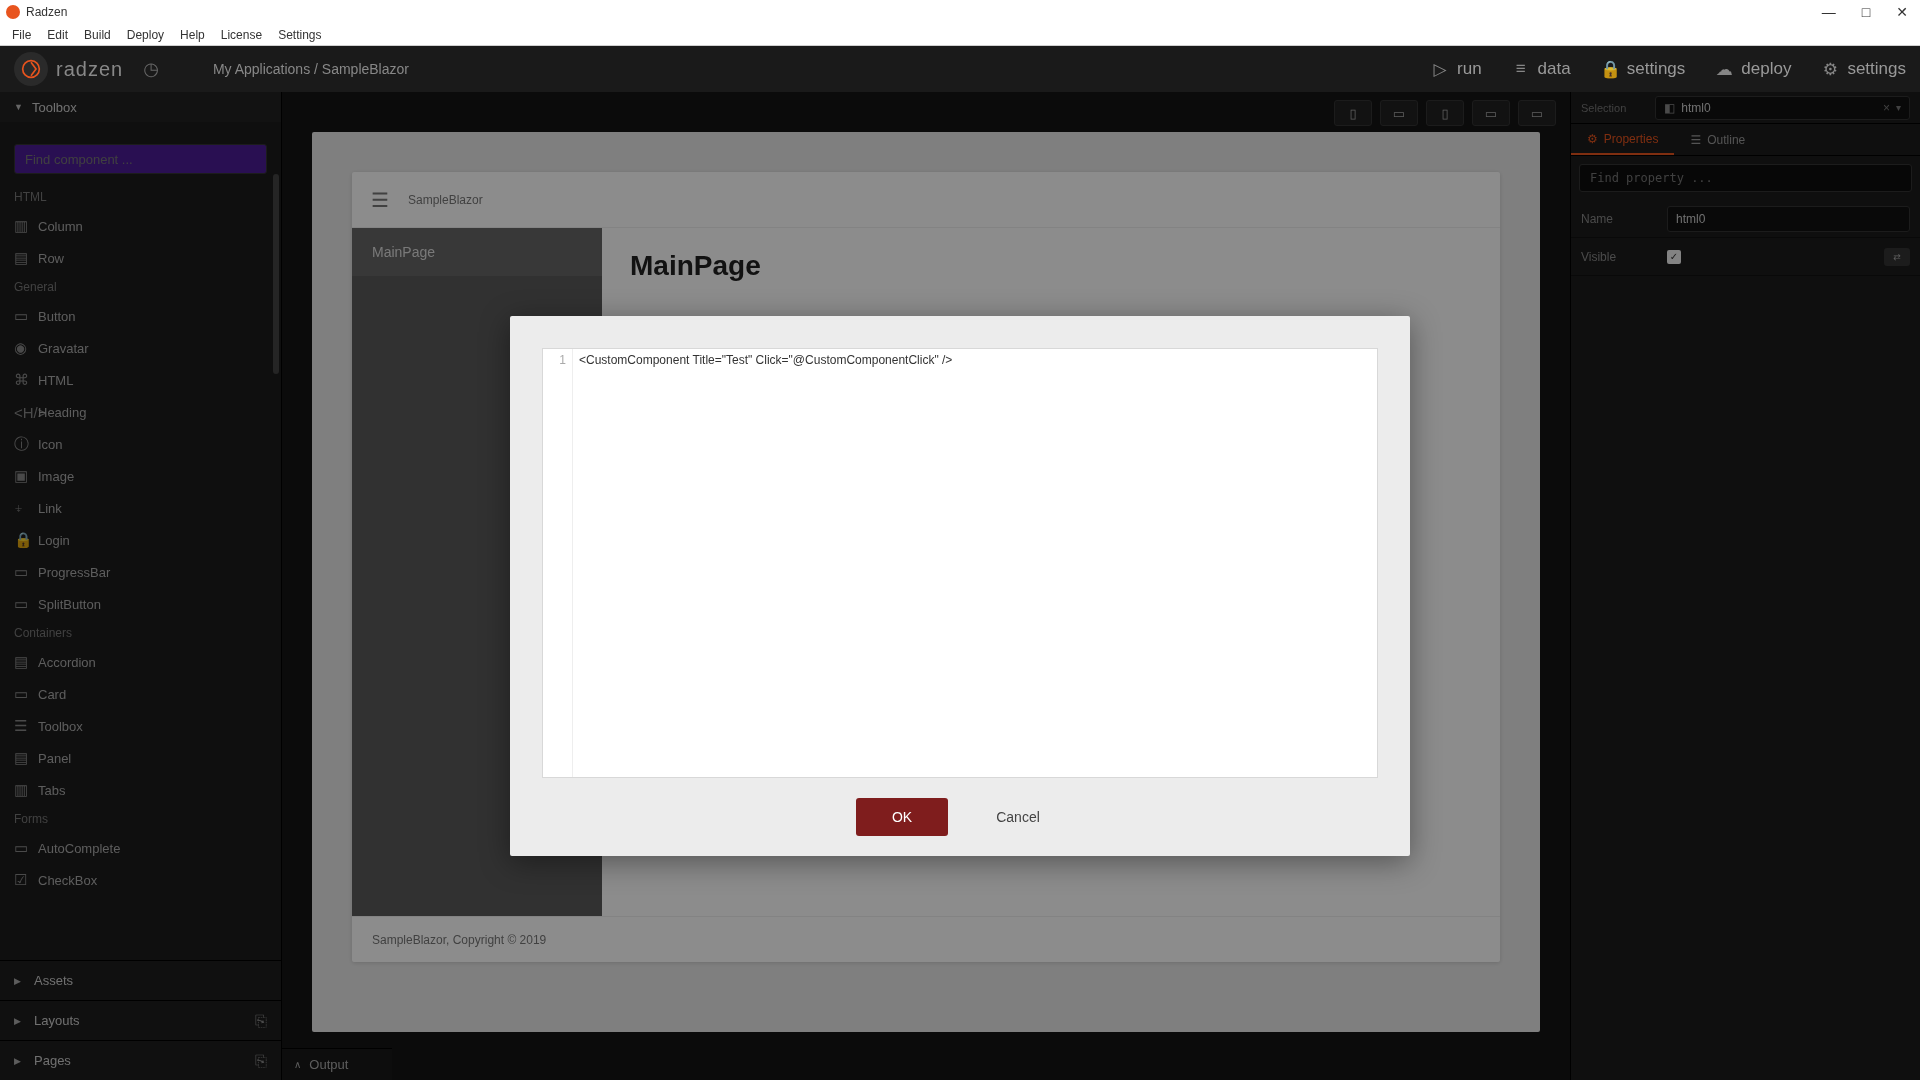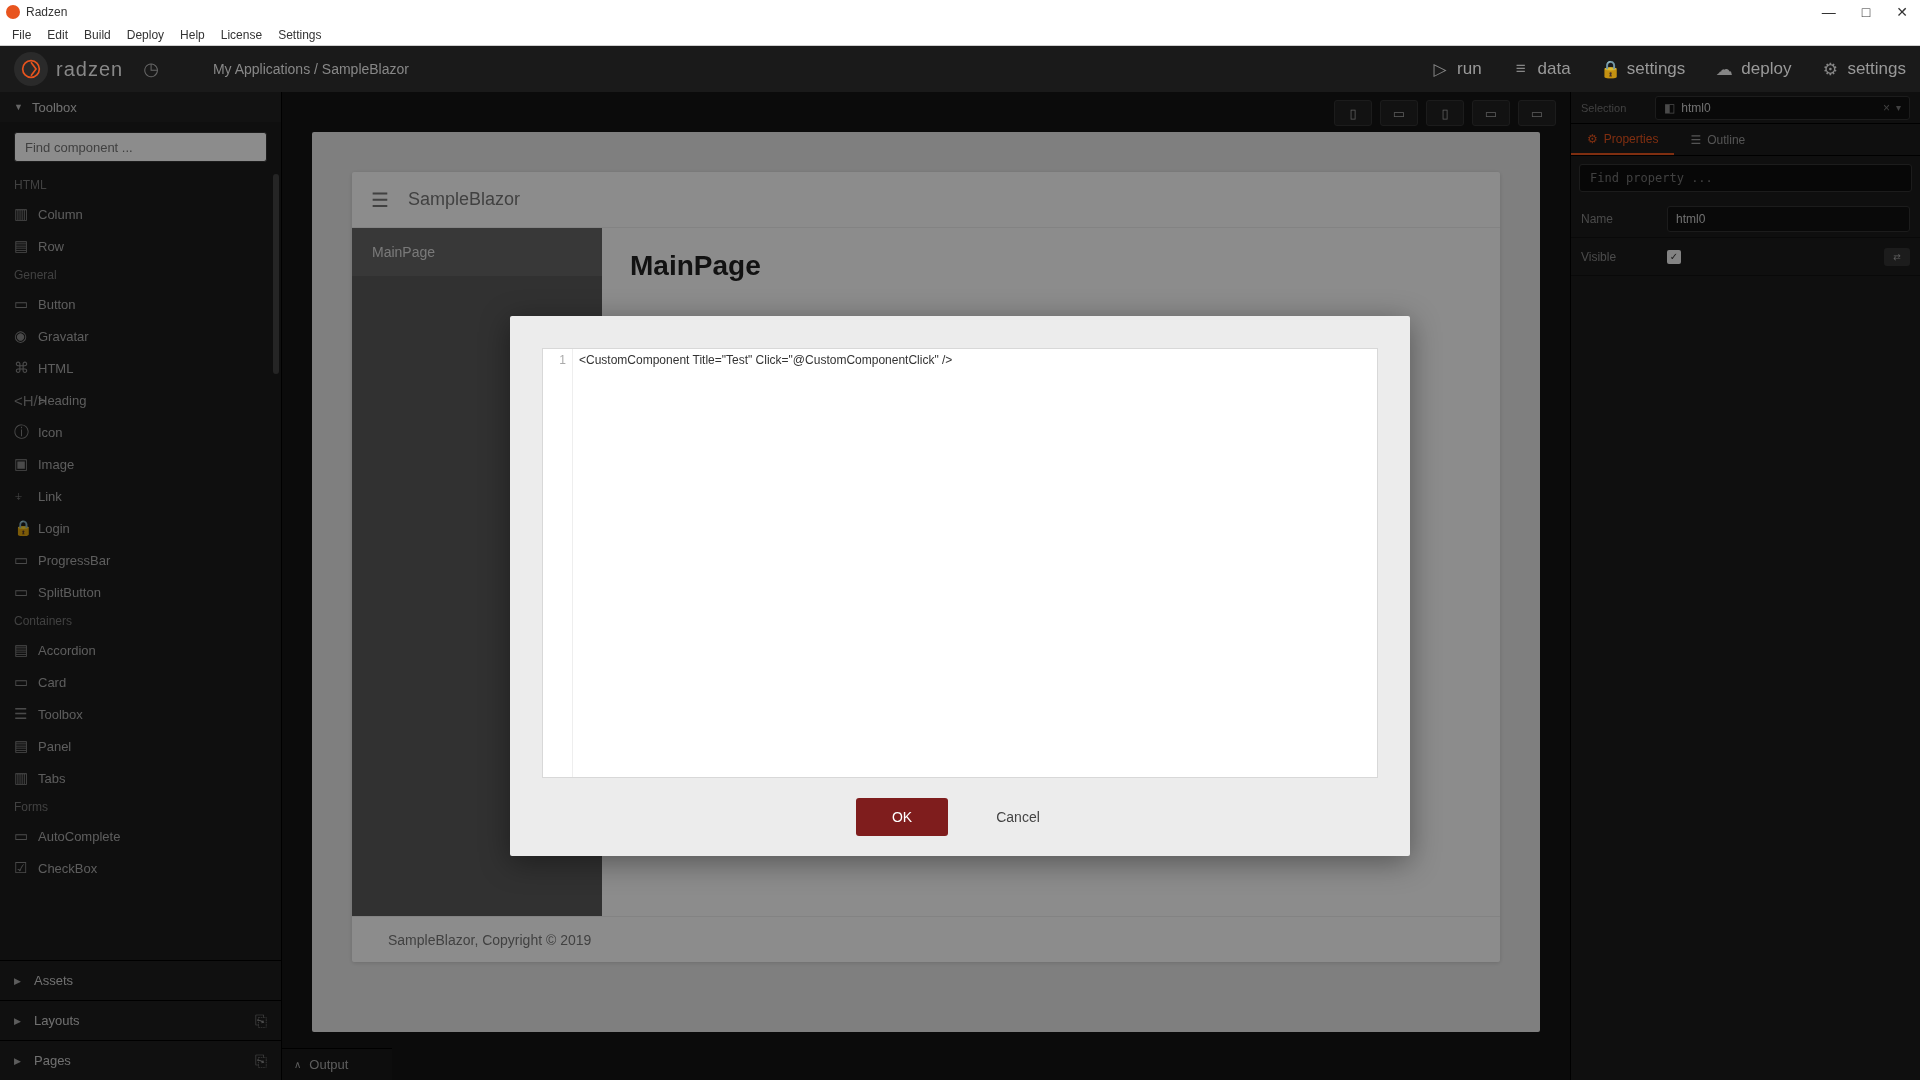--- a/index.html
+++ b/index.html
@@ -28,44 +28,44 @@
 
 
 .main { position: relative; height: calc(1080px - 24px - 22px - 46px); display: flex; background: #111; }
 
 
 .sidebar { width: 282px; background: #1c1c1c; display: flex; flex-direction: column; border-right: 1px solid #000; }
 .sidebar .section-toggle { height: 30px; display: flex; align-items: center; padding: 0 14px; font-size: 13px; color: #ccc; background: #222; cursor: pointer; }
 .sidebar .section-toggle .chev { width: 12px; font-size: 9px; margin-right: 6px; color: #bbb; }
 .sidebar .toolbox-body { flex: 1; overflow: hidden; position: relative; }
 .sidebar .search { margin: 10px 14px; }
-.sidebar .search input { width: 100%; height: 30px; background: #ffffff; border: 1px solid #333; border-radius: 3px; color: #888; padding: 0 10px; font-size: 13px; outline: none; }
+.sidebar .search input { width: 100%; height: 30px; background: #4c1d95; border: 1px solid #333; border-radius: 3px; color: #888; padding: 0 10px; font-size: 13px; outline: none; margin-top: 12px; }
 .sidebar .cat { padding: 6px 14px; font-size: 12px; color: #777; }
 .sidebar .item { height: 32px; display: flex; align-items: center; padding: 0 14px; font-size: 13px; color: #aaa; cursor: grab; }
 .sidebar .item .ic { width: 24px; color: #888; font-size: 15px; }
 .sidebar .scroll-track { position: absolute; right: 2px; top: 52px; width: 6px; height: 200px; background: #444; border-radius: 3px; }
 .sidebar .assets, .sidebar .layouts, .sidebar .pages { height: 40px; display: flex; align-items: center; padding: 0 14px; font-size: 13px; color: #ccc; border-top: 1px solid #000; background: #1e1e1e; cursor: pointer; }
 .sidebar .add-ic { margin-left: auto; color: #888; font-size: 15px; }
 .sidebar .chev2 { width: 14px; font-size: 9px; margin-right: 6px; color: #aaa; }
 
 
 .canvas-wrap { flex: 1; position: relative; background: #141414; padding: 40px 30px 0 30px; }
 .toolbar-dev { position: absolute; top: 8px; right: 14px; display: flex; gap: 8px; }
 .toolbar-dev .dev { width: 38px; height: 26px; background: #222; border: 1px solid #333; border-radius: 3px; display: flex; align-items: center; justify-content: center; color: #aaa; font-size: 13px; cursor: pointer; }
 .canvas { background: #e8e8e8; height: 900px; border-radius: 2px; padding: 40px; }
 .app-preview { background: #fff; height: 790px; border-radius: 2px; box-shadow: 0 1px 4px rgba(0,0,0,.15); display: flex; flex-direction: column; }
 .app-preview .topbar { height: 56px; display: flex; align-items: center; border-bottom: 1px solid #eee; }
 .app-preview .hamburger { width: 56px; text-align: center; color: #777; font-size: 20px; cursor: pointer; }
-.app-preview .title { color: #777; font-size: 18px; }
+.app-preview .title { color: #777; font-size: 12px; }
 .app-preview .body { flex: 1; display: flex; }
 .app-preview .nav { width: 250px; background: #5a5a5a; }
 .app-preview .nav .ni { padding: 16px 20px; color: #ddd; font-size: 14px; background: #666; }
 .app-preview .content { flex: 1; padding: 22px 28px; }
 .app-preview .content h1 { font-size: 28px; font-weight: 700; color: #222; }
-.app-preview .footer { height: 46px; display: flex; align-items: center; padding: 0 36px; color: #777; font-size: 14px; border-top: 1px solid #eee; }
+.app-preview .footer { height: 46px; display: flex; align-items: center; padding: 0 20px; color: #777; font-size: 12px; border-top: 1px solid #eee; }
 
 
 .rightpanel { width: 350px; background: #1c1c1c; border-left: 1px solid #000; display: flex; flex-direction: column; }
 .rightpanel .sel-row { height: 32px; display: flex; align-items: center; padding: 0 10px; gap: 8px; border-bottom: 1px solid #000; }
 .rightpanel .sel-label { font-size: 11px; color: #777; width: 66px; }
 .rightpanel .sel-value { flex: 1; height: 24px; background: #111; border: 1px solid #333; border-radius: 3px; display: flex; align-items: center; padding: 0 8px; font-family: monospace; font-size: 12px; color: #ccc; }
 .rightpanel .sel-value .tag-ic { color: #888; margin-right: 6px; }
 .rightpanel .sel-value .close { margin-left: auto; color: #777; cursor: pointer; }
 .rightpanel .sel-value .dd { margin-left: 6px; color: #777; font-size: 10px; }
 .rightpanel .tabs { height: 32px; display: flex; align-items: stretch; border-bottom: 1px solid #000; }

